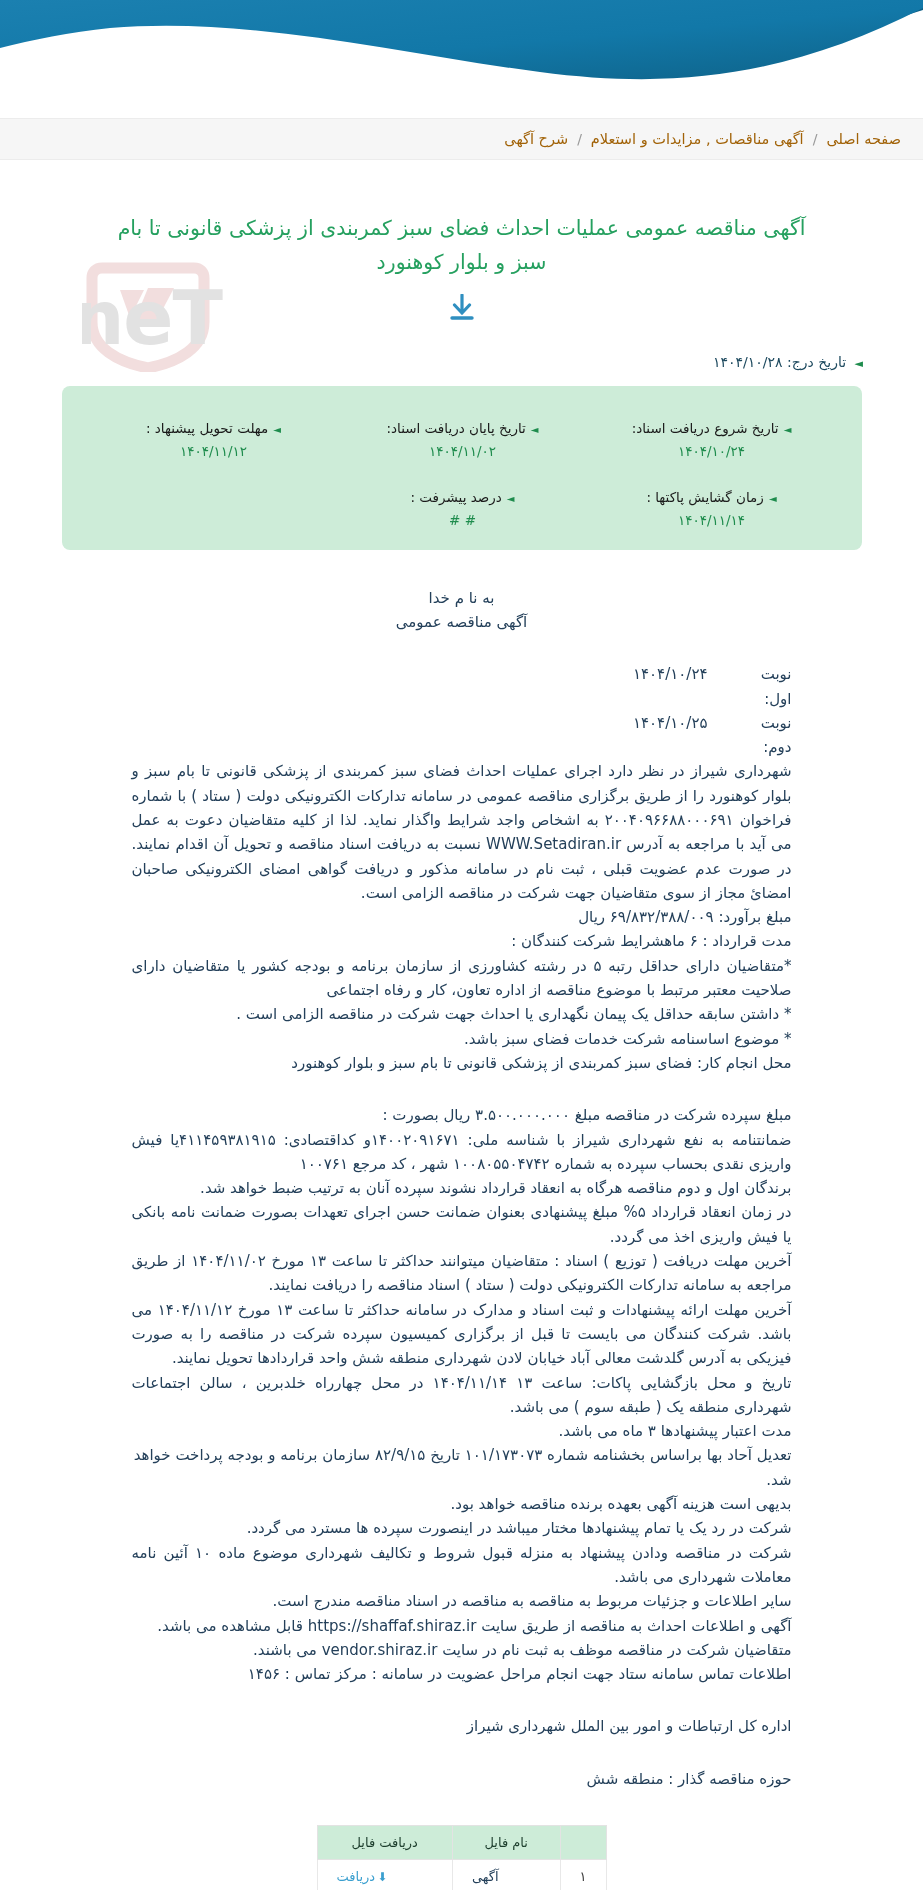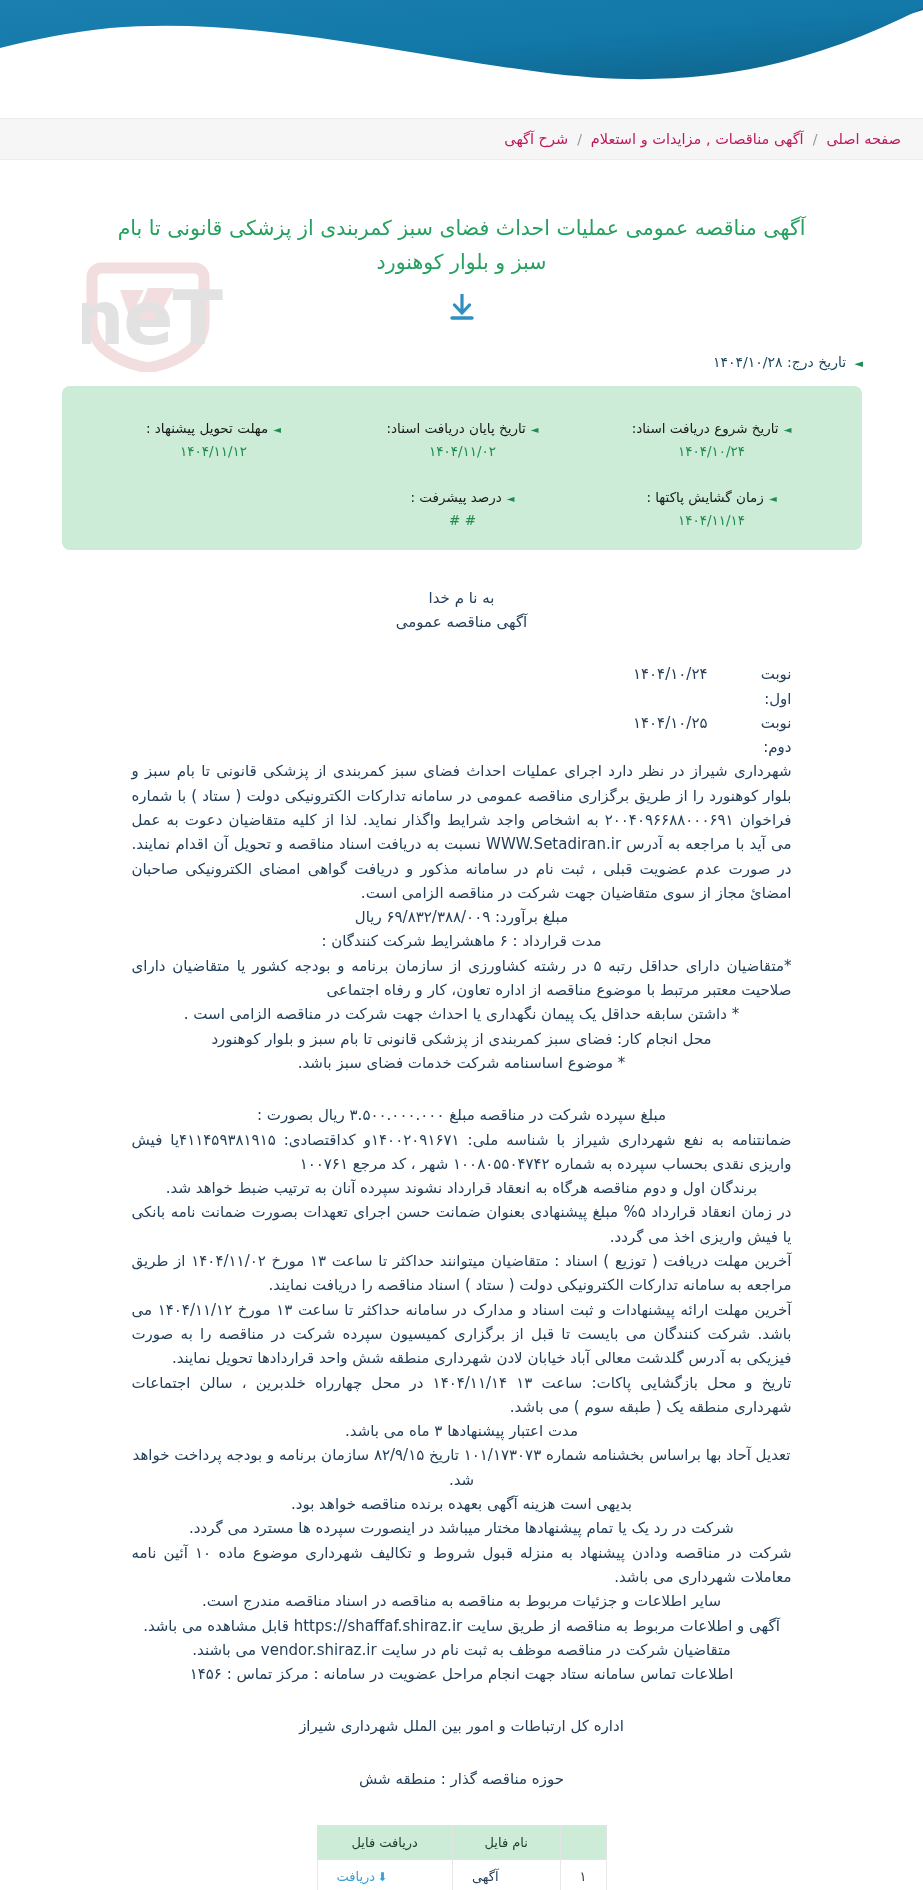--- a/index.html
+++ b/index.html
@@ -32,21 +32,21 @@
     border-top: 1px solid #ececec;
     border-bottom: 1px solid #ececec;
     height: 42px;
     display: flex;
     align-items: center;
     justify-content: flex-start;
     padding: 0 22px;
     direction: rtl;
   }
   .breadcrumb a, .breadcrumb span.crumb {
-    color: #be185d;
+    color: #a16207;
     font-size: 14.5px;
     text-decoration: none;
     white-space: nowrap;
   }
   .breadcrumb .sep {
     color: #9a9a9a;
     font-size: 14px;
     margin: 0 9px;
   }
 
@@ -150,21 +150,21 @@
     z-index: 2;
     width: 660px;
     margin: 36px auto 0 auto;
     direction: rtl;
     color: #24405a;
     font-size: 15px;
     line-height: 1.62;
     text-align: justify;
   }
   .body .ctr { text-align: center; }
-  .body .rt  { text-align: center; }
+  .body .rt  { text-align: right; }
   .body p { margin: 0; }
   .body .gap { height: 14px; }
 
   .norow { display: flex; justify-content: flex-start; gap: 22px; }
   .norow .nolabel { width: 62px; }
 
   
   .tablewrap {
     position: relative;
     z-index: 2;
@@ -310,40 +310,40 @@
     <div class="norow">
       <span class="nolabel">نوبت دوم:</span>
       <span>۱۴۰۴/۱۰/۲۵</span>
     </div>
 
     <p>شهرداری شیراز در نظر دارد اجرای عملیات احداث  فضای سبز کمربندی از پزشکی قانونی تا بام سبز و بلوار کوهنورد را  از طریق برگزاری مناقصه عمومی در سامانه تدارکات الکترونیکی دولت ( ستاد ) با شماره فراخوان ۲۰۰۴۰۹۶۶۸۸۰۰۰۶۹۱ به اشخاص واجد شرایط واگذار نماید. لذا از کلیه متقاضیان دعوت به عمل می آید با مراجعه به آدرس WWW.Setadiran.ir  نسبت به دریافت اسناد مناقصه و تحویل آن اقدام نمایند. در صورت عدم عضویت قبلی ، ثبت نام در سامانه مذکور و دریافت گواهی امضای الکترونیکی صاحبان امضائ مجاز از سوی متقاضیان جهت شرکت در مناقصه الزامی است.</p>
     <p class="rt">مبلغ برآورد: ۶۹/۸۳۲/۳۸۸/۰۰۹ ریال</p>
     <p class="rt">مدت قرارداد :    ۶  ماهشرایط شرکت کنندگان :</p>
     <p>*متقاضیان دارای حداقل رتبه ۵ در رشته کشاورزی از سازمان برنامه و بودجه کشور یا متقاضیان دارای صلاحیت معتبر مرتبط با موضوع مناقصه از اداره تعاون، کار و رفاه اجتماعی</p>
     <p class="rt">* داشتن سابقه حداقل یک پیمان نگهداری یا احداث جهت شرکت در مناقصه الزامی است .</p>
+    <p class="rt">* موضوع اساسنامه شرکت خدمات فضای سبز باشد.</p>
     <p class="rt">محل انجام کار: فضای سبز کمربندی از پزشکی قانونی تا بام سبز و بلوار کوهنورد</p>
-    <p class="rt">* موضوع اساسنامه شرکت خدمات فضای سبز باشد.</p>
 
     <div class="gap"></div>
     <div class="gap"></div>
 
     <p class="rt">مبلغ سپرده شرکت در مناقصه مبلغ ۳.۵۰۰.۰۰۰.۰۰۰ ریال بصورت :</p>
     <p>ضمانتنامه به نفع شهرداری شیراز با شناسه ملی: ۱۴۰۰۲۰۹۱۶۷۱و کداقتصادی: ۴۱۱۴۵۹۳۸۱۹۱۵یا فیش واریزی نقدی بحساب سپرده به شماره ۱۰۰۸۰۵۵۰۴۷۴۲ شهر ، کد مرجع ۱۰۰۷۶۱</p>
     <p class="rt">برندگان اول و دوم مناقصه هرگاه به انعقاد قرارداد نشوند سپرده آنان به ترتیب ضبط خواهد شد.</p>
     <p>در زمان انعقاد قرارداد ۵%  مبلغ پیشنهادی  بعنوان ضمانت حسن اجرای تعهدات بصورت ضمانت نامه بانکی یا فیش واریزی اخذ می گردد.</p>
     <p>آخرین مهلت دریافت ( توزیع ) اسناد : متقاضیان میتوانند حداکثر تا ساعت ۱۳ مورخ ۱۴۰۴/۱۱/۰۲ از طریق مراجعه به سامانه تدارکات الکترونیکی دولت ( ستاد ) اسناد مناقصه را دریافت نمایند.</p>
     <p>آخرین مهلت ارائه پیشنهادات و ثبت اسناد و مدارک در سامانه حداکثر تا ساعت ۱۳ مورخ ۱۴۰۴/۱۱/۱۲ می باشد. شرکت کنندگان می بایست تا قبل از برگزاری کمیسیون سپرده شرکت در مناقصه را به صورت فیزیکی به آدرس گلدشت معالی آباد خیابان لادن شهرداری منطقه شش واحد قراردادها  تحویل نمایند.</p>
     <p>تاریخ و محل بازگشایی پاکات: ساعت    ۱۳   ۱۴۰۴/۱۱/۱۴ در محل چهارراه خلدبرین ، سالن اجتماعات شهرداری منطقه یک ( طبقه سوم ) می باشد.</p>
     <p class="rt">مدت اعتبار پیشنهادها ۳ ماه می باشد.</p>
     <p class="rt">تعدیل آحاد بها براساس بخشنامه شماره ۱۰۱/۱۷۳۰۷۳ تاریخ ۸۲/۹/۱۵ سازمان برنامه و بودجه پرداخت خواهد شد.</p>
     <p class="rt">بدیهی است هزینه آگهی بعهده برنده مناقصه خواهد بود.</p>
     <p class="rt">شرکت در رد یک یا تمام پیشنهادها  مختار میباشد در اینصورت سپرده ها مسترد می گردد.</p>
     <p>شرکت در مناقصه ودادن پیشنهاد به منزله قبول شروط و تکالیف شهرداری موضوع ماده ۱۰ آئین نامه معاملات شهرداری می باشد.</p>
     <p class="rt">سایر اطلاعات و جزئیات مربوط به مناقصه به مناقصه در اسناد مناقصه مندرج است.</p>
-    <p class="rt">آگهی و اطلاعات مربوط به مناقصه از طریق سایت https://shaffaf.shiraz.ir قابل مشاهده می باشد.</p>
+    <p class="rt">آگهی و اطلاعات احداث به مناقصه از طریق سایت https://shaffaf.shiraz.ir قابل مشاهده می باشد.</p>
     <p class="rt">متقاضیان شرکت در مناقصه موظف به ثبت نام در سایت vendor.shiraz.ir می باشند.</p>
     <p class="rt">اطلاعات تماس سامانه ستاد جهت انجام مراحل عضویت در سامانه : مرکز تماس : ۱۴۵۶</p>
 
     <div class="gap"></div>
     <div class="gap"></div>
 
     <p class="rt">اداره کل ارتباطات و امور بین الملل شهرداری شیراز</p>
 
     <div class="gap"></div>
     <div class="gap"></div>

